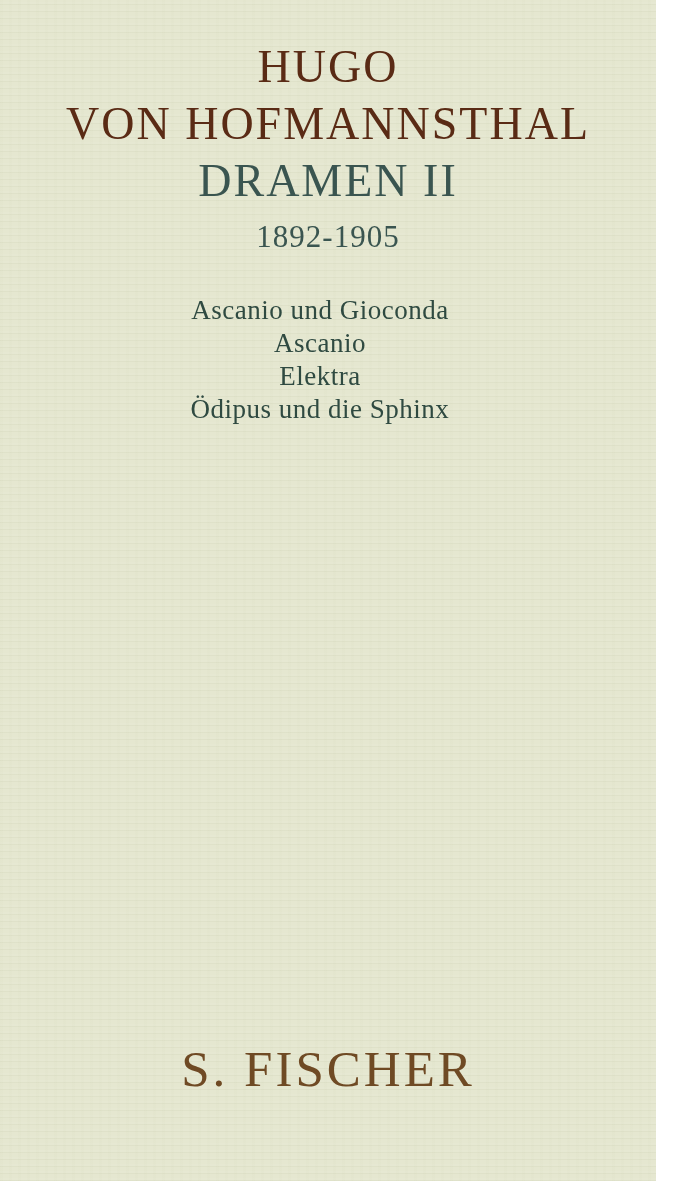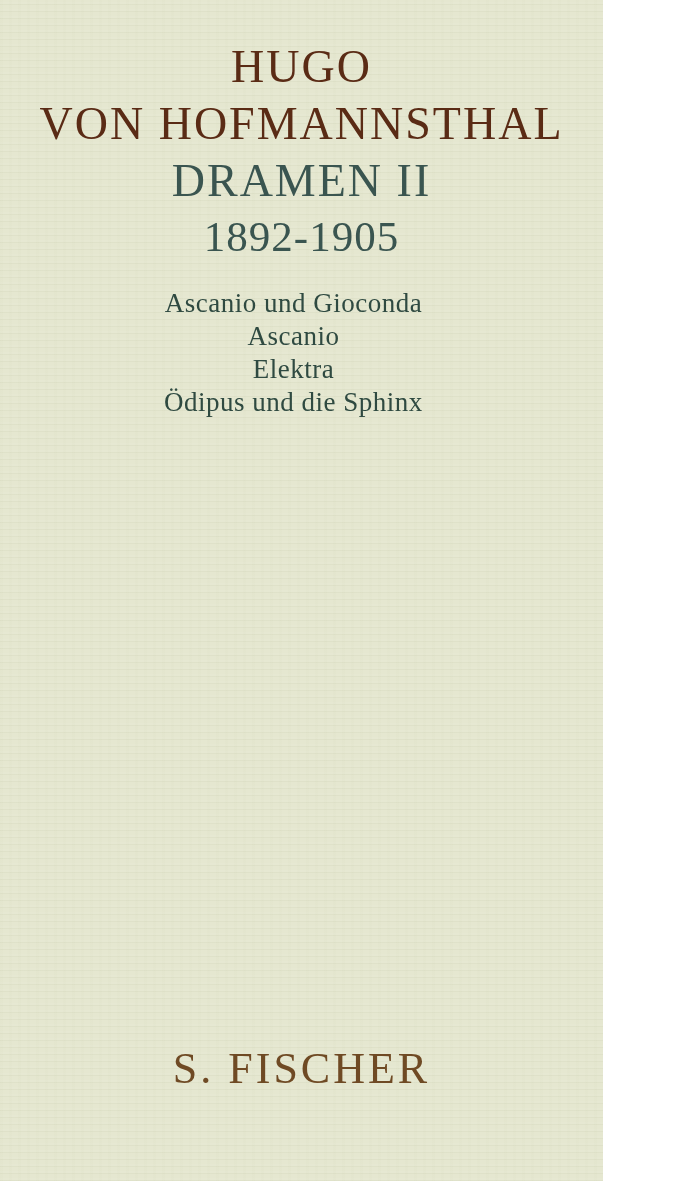--- a/index.html
+++ b/index.html
@@ -6,37 +6,36 @@
     margin: 0;
     padding: 0;
     width: 694px;
     height: 1181px;
     overflow: hidden;
     font-family: "Liberation Serif", serif;
   }
 
   .cover {
     position: relative;
-    width: 581px;
+    width: 656px;
     height: 1181px;
     background-color: var(--bg, #e5e7d0);
     
     background-image:
       repeating-linear-gradient(
         0deg,
         rgba(170, 175, 140, 0.10) 0px, rgba(170, 175, 140, 0.10) 1px,
         rgba(255, 255, 255, 0.05) 1px, rgba(255, 255, 255, 0.05) 3px,
         transparent 3px, transparent 7px
       ),
       repeating-linear-gradient(
         90deg,
         rgba(200, 205, 170, 0.06) 0px, rgba(200, 205, 170, 0.06) 3px,
         transparent 3px, transparent 9px
       );
-    padding-left: 22px;
   }
 
   .title-block {
     position: absolute;
     top: 38px;
     left: 0;
     right: 0;
     text-align: center;
   }
 
@@ -51,53 +50,53 @@
   .volume-title {
     color: var(--title, #3a5550);
     font-size: 46px;
     line-height: 57px;
     letter-spacing: 2px;
     white-space: nowrap;
   }
 
   .years {
     color: var(--title, #3a5550);
-    font-size: 43px;
+    font-size: 31px;
     line-height: 56px;
     letter-spacing: 1px;
     white-space: nowrap;
   }
 
   .works-list {
     position: absolute;
     top: 283px;
     left: 0;
     right: 16px;
     text-align: center;
     list-style: none;
-    margin: 4px;
+    margin: 11px;
     padding: 0;
   }
 
   .work-title {
     color: var(--works, #2f4a41);
     font-size: 27px;
     line-height: 33px;
     letter-spacing: 0.5px;
     white-space: nowrap;
   }
 
   .publisher {
     position: absolute;
     top: 1040px;
     left: 0;
     right: 0;
     text-align: center;
     color: var(--publisher, #6f4a24);
-    font-size: 44px;
+    font-size: 51px;
     line-height: 58px;
     letter-spacing: 3px;
     white-space: nowrap;
   }
 </style>
 </head>
 <body>
 
 <div class="cover">
 

